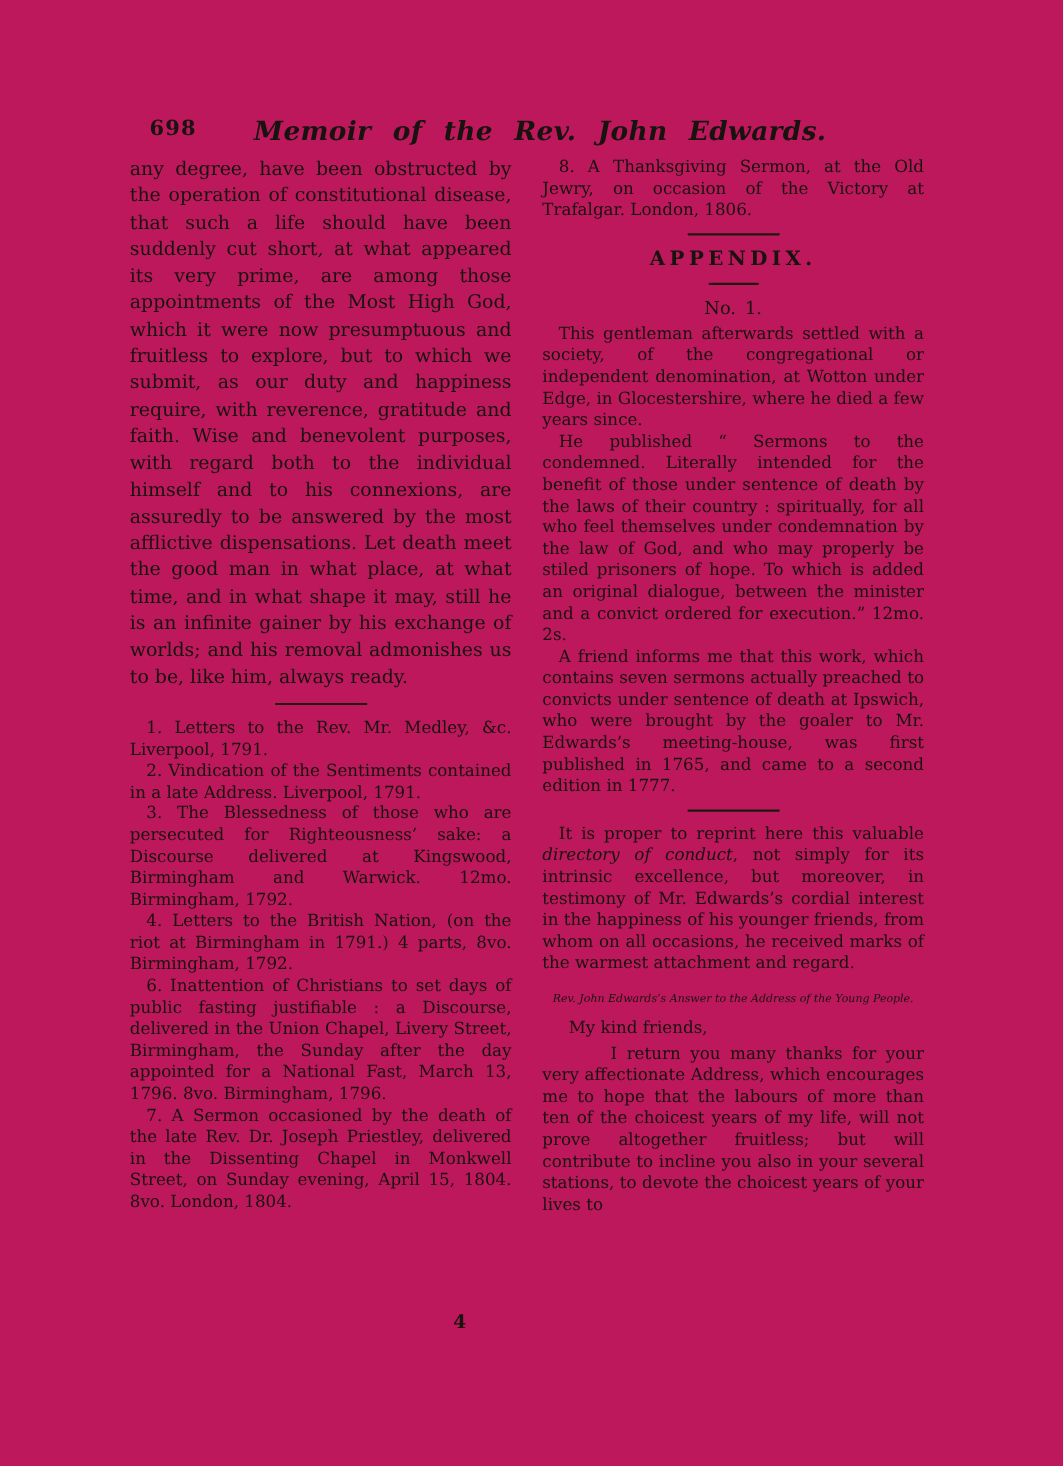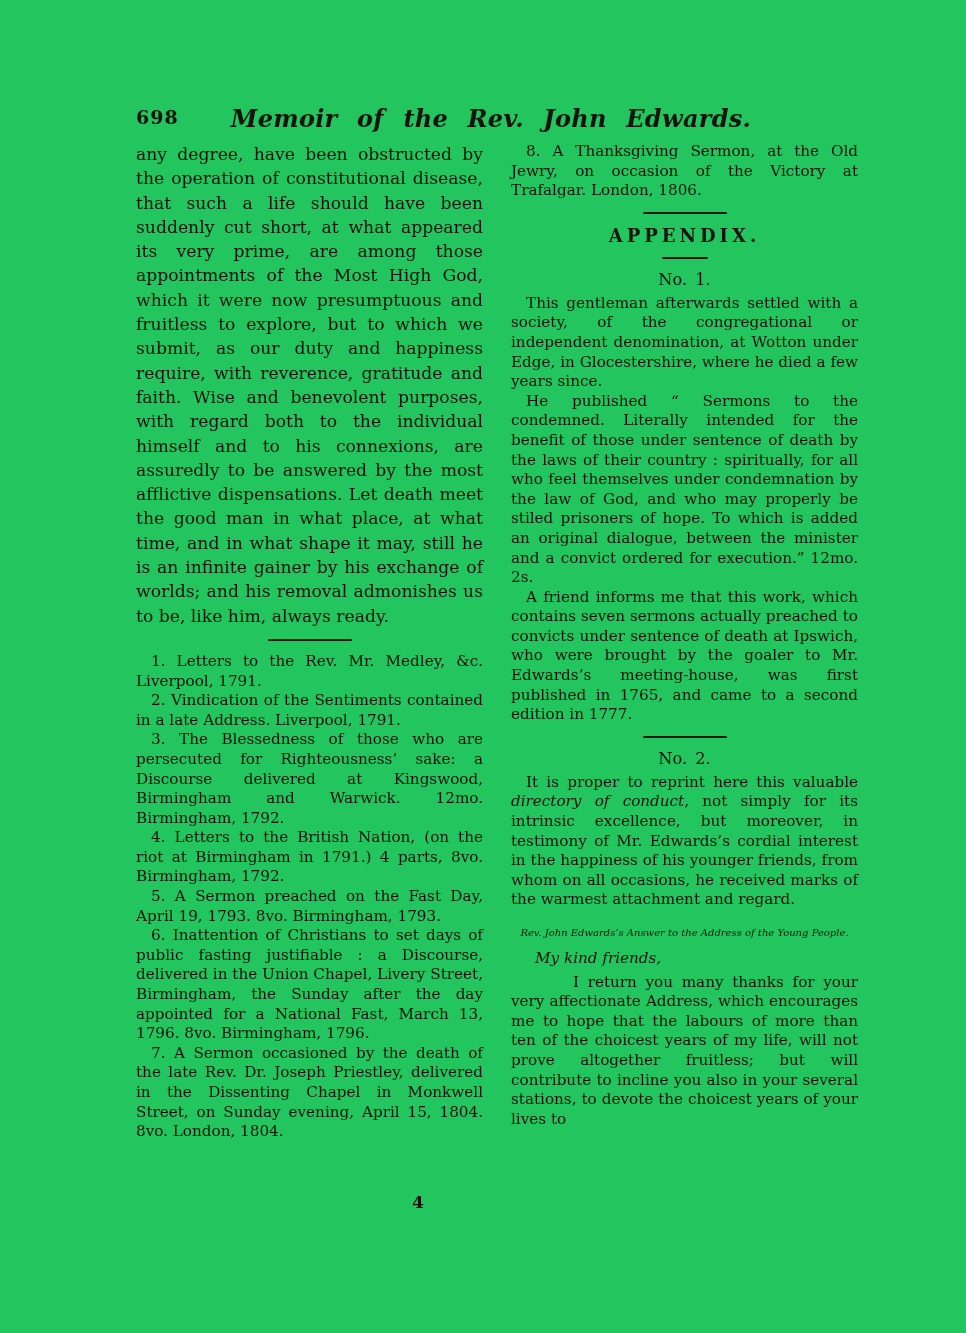--- a/index.html
+++ b/index.html
@@ -4,21 +4,21 @@
 <style>
   html, body {
     margin: 0;
     padding: 0;
     background: #ffffff;
   }
   .page {
     position: relative;
     width: 966px;
     height: 1333px;
-    background: #22c55e;
+    background: #be185d;
     font-family: "DejaVu Serif", "Liberation Serif", serif;
     color: #17130e;
     overflow: hidden;
   }
   .page-header {
     position: absolute;
     top: 104px;
     left: 130px;
     width: 722px;
   }
@@ -35,42 +35,42 @@
     text-align: center;
     font-size: 24px;
     font-style: italic;
     font-weight: bold;
     word-spacing: 0.45em;
     letter-spacing: 0.3px;
   }
   .columns {
     position: absolute;
     top: 142px;
-    left: 136px;
+    left: 118px;
     width: 722px;
     display: flex;
     gap: 28px;
   }
   .col { width: 354px; }
 
   .body-lg {
     margin: 0;
     font-size: 17.2px;
     line-height: 24.3px;
     text-align: justify;
   }
   .body-sm {
     margin: 0;
     font-size: 15.2px;
     line-height: 19.6px;
     text-align: justify;
   }
   .indent { text-indent: 15px; }
   .deep-indent { text-indent: 62px; }
-  .salutation { text-indent: 24px; margin-top: 6px; font-style: italic; }
+  .salutation { text-indent: 24px; margin-top: 6px; }
 
   .rule {
     height: 2px;
     background: #1c1812;
     margin: 11px auto;
     border-radius: 1px;
   }
   .rule-md { width: 84px; }
   .rule-sm { width: 46px; }
 
@@ -123,36 +123,34 @@
 
   <div class="columns">
 
     <div class="col">
       <p class="body-lg">any degree, have been obstructed by the operation of constitutional disease, that such a life should have been suddenly cut short, at what appeared its very prime, are among those appointments of the Most High God, which it were now presumptuous and fruitless to explore, but to which we submit, as our duty and happiness require, with reverence, gratitude and faith. Wise and benevolent purposes, with regard both to the individual himself and to his connexions, are assuredly to be answered by the most afflictive dispensations. Let death meet the good man in what place, at what time, and in what shape it may, still he is an infinite gainer by his exchange of worlds; and his removal admonishes us to be, like him, always ready.</p>
       <div class="rule rule-md"></div>
       <p class="body-sm indent">1. Letters to the Rev. Mr. Medley, &amp;c. Liverpool, 1791.</p>
       <p class="body-sm indent">2. Vindication of the Sentiments contained in a late Address. Liverpool, 1791.</p>
       <p class="body-sm indent">3. The Blessedness of those who are persecuted for Righteousness’ sake: a Discourse delivered at Kingswood, Birmingham and Warwick. 12mo. Birmingham, 1792.</p>
       <p class="body-sm indent">4. Letters to the British Nation, (on the riot at Birmingham in 1791.) 4 parts, 8vo. Birmingham, 1792.</p>
-      <p class="body-sm indent">5. A Sermon preached on the Fast Day, April 19, 1793. 8vo. Birmingham, 1793.</p>
       <p class="body-sm indent">6. Inattention of Christians to set days of public fasting justifiable : a Discourse, delivered in the Union Chapel, Livery Street, Birmingham, the Sunday after the day appointed for a National Fast, March 13, 1796. 8vo. Birmingham, 1796.</p>
       <p class="body-sm indent">7. A Sermon occasioned by the death of the late Rev. Dr. Joseph Priestley, delivered in the Dissenting Chapel in Monkwell Street, on Sunday evening, April 15, 1804. 8vo. London, 1804.</p>
     </div>
 
     <div class="col">
       <p class="body-sm indent">8. A Thanksgiving Sermon, at the Old Jewry, on occasion of the Victory at Trafalgar. London, 1806.</p>
       <div class="rule rule-md"></div>
       <h2 class="appendix-heading">APPENDIX.</h2>
       <div class="rule rule-sm"></div>
       <h3 class="no-heading">No. 1.</h3>
       <p class="body-sm indent">This gentleman afterwards settled with a society, of the congregational or independent denomination, at Wotton under Edge, in Glocestershire, where he died a few years since.</p>
       <p class="body-sm indent">He published “ Sermons to the condemned. Literally intended for the benefit of those under sentence of death by the laws of their country : spiritually, for all who feel themselves under condemnation by the law of God, and who may properly be stiled prisoners of hope. To which is added an original dialogue, between the minister and a convict ordered for execution.” 12mo. 2s.</p>
       <p class="body-sm indent">A friend informs me that this work, which contains seven sermons actually preached to convicts under sentence of death at Ipswich, who were brought by the goaler to Mr. Edwards’s meeting-house, was first published in 1765, and came to a second edition in 1777.</p>
       <div class="rule rule-md"></div>
-      <h3 class="no-heading">No. 2.</h3>
       <p class="body-sm indent"><span>It is proper to reprint here this valuable </span><em>directory of conduct</em><span>, not simply for its intrinsic excellence, but moreover, in testimony of Mr. Edwards’s cordial interest in the happiness of his younger friends, from whom on all occasions, he received marks of the warmest attachment and regard.</span></p>
       <h4 class="answer-heading">Rev. John Edwards’s Answer to the Address of the Young People.</h4>
       <p class="body-sm salutation">My kind friends,</p>
       <p class="body-sm deep-indent final-paragraph">I return you many thanks for your very affectionate Address, which encourages me to hope that the labours of more than ten of the choicest years of my life, will not prove altogether fruitless; but will contribute to incline you also in your several stations, to devote the choicest years of your lives to</p>
     </div>
 
   </div>
 
   <div class="signature-mark">4</div>
 

